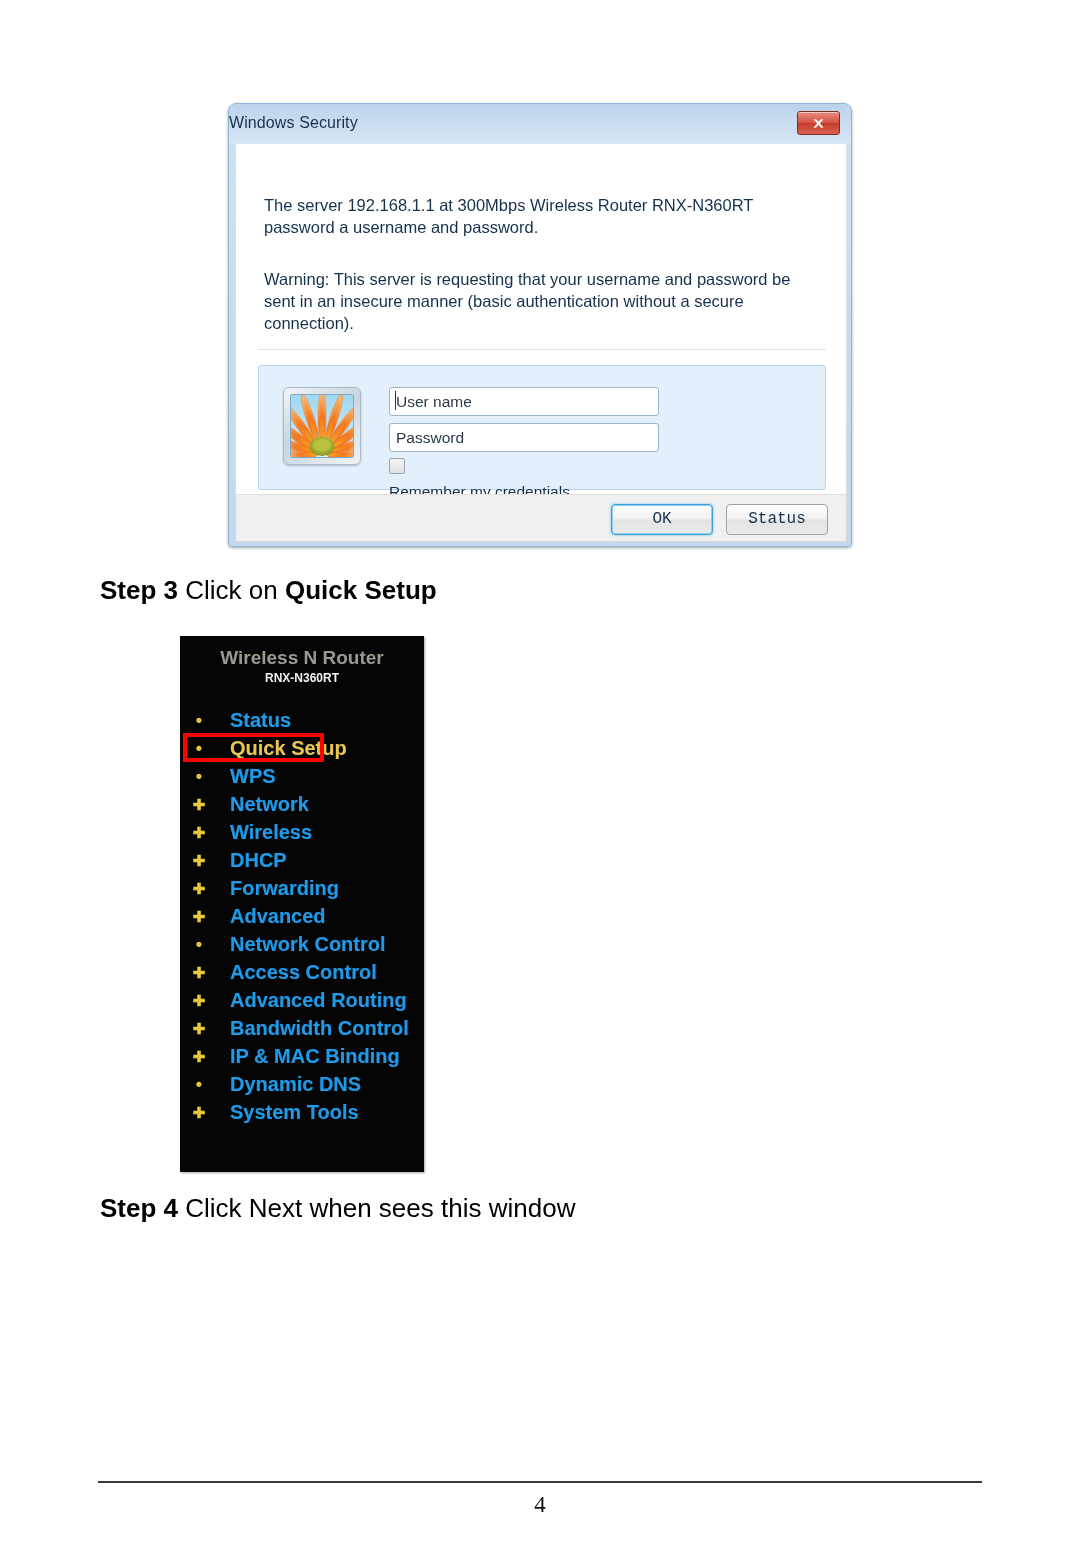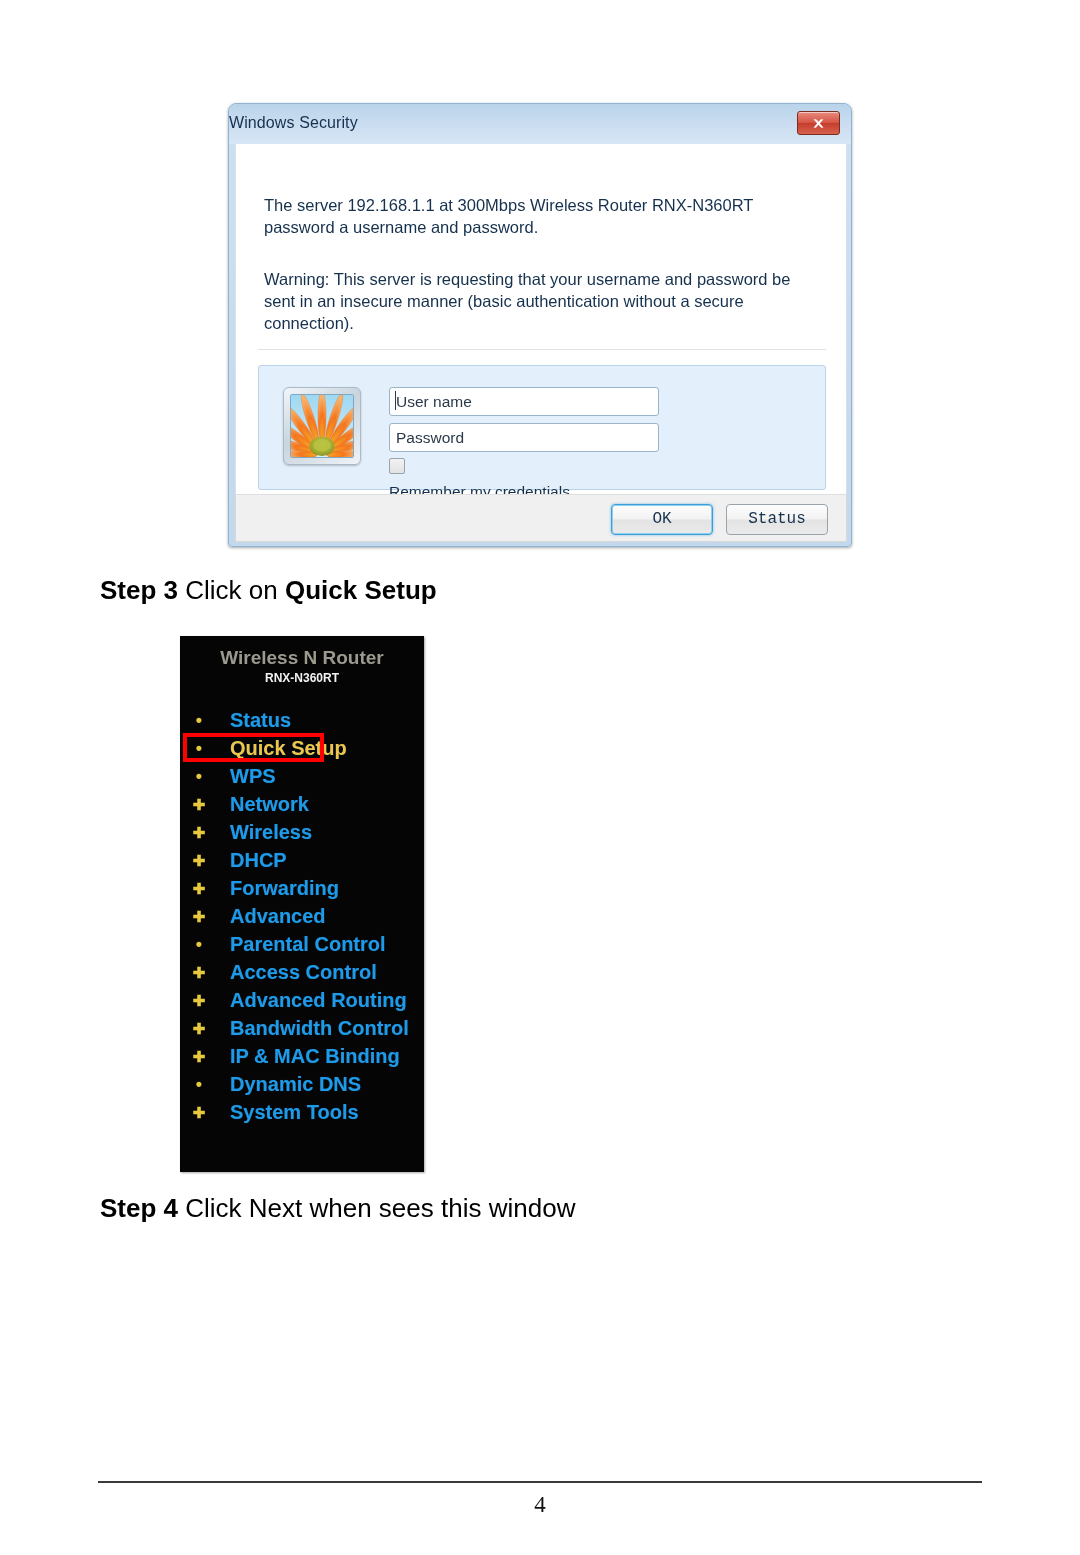--- a/index.html
+++ b/index.html
@@ -445,21 +445,21 @@
       <div class="rp-item">
         <span class="rp-bullet plus">✚</span>
         <span class="rp-label">Forwarding</span>
       </div>
       <div class="rp-item">
         <span class="rp-bullet plus">✚</span>
         <span class="rp-label">Advanced</span>
       </div>
       <div class="rp-item">
         <span class="rp-bullet dot">•</span>
-        <span class="rp-label">Parental Control</span>
+        <span class="rp-label">Network Control</span>
       </div>
       <div class="rp-item">
         <span class="rp-bullet plus">✚</span>
         <span class="rp-label">Access Control</span>
       </div>
       <div class="rp-item">
         <span class="rp-bullet plus">✚</span>
         <span class="rp-label">Advanced Routing</span>
       </div>
       <div class="rp-item">

